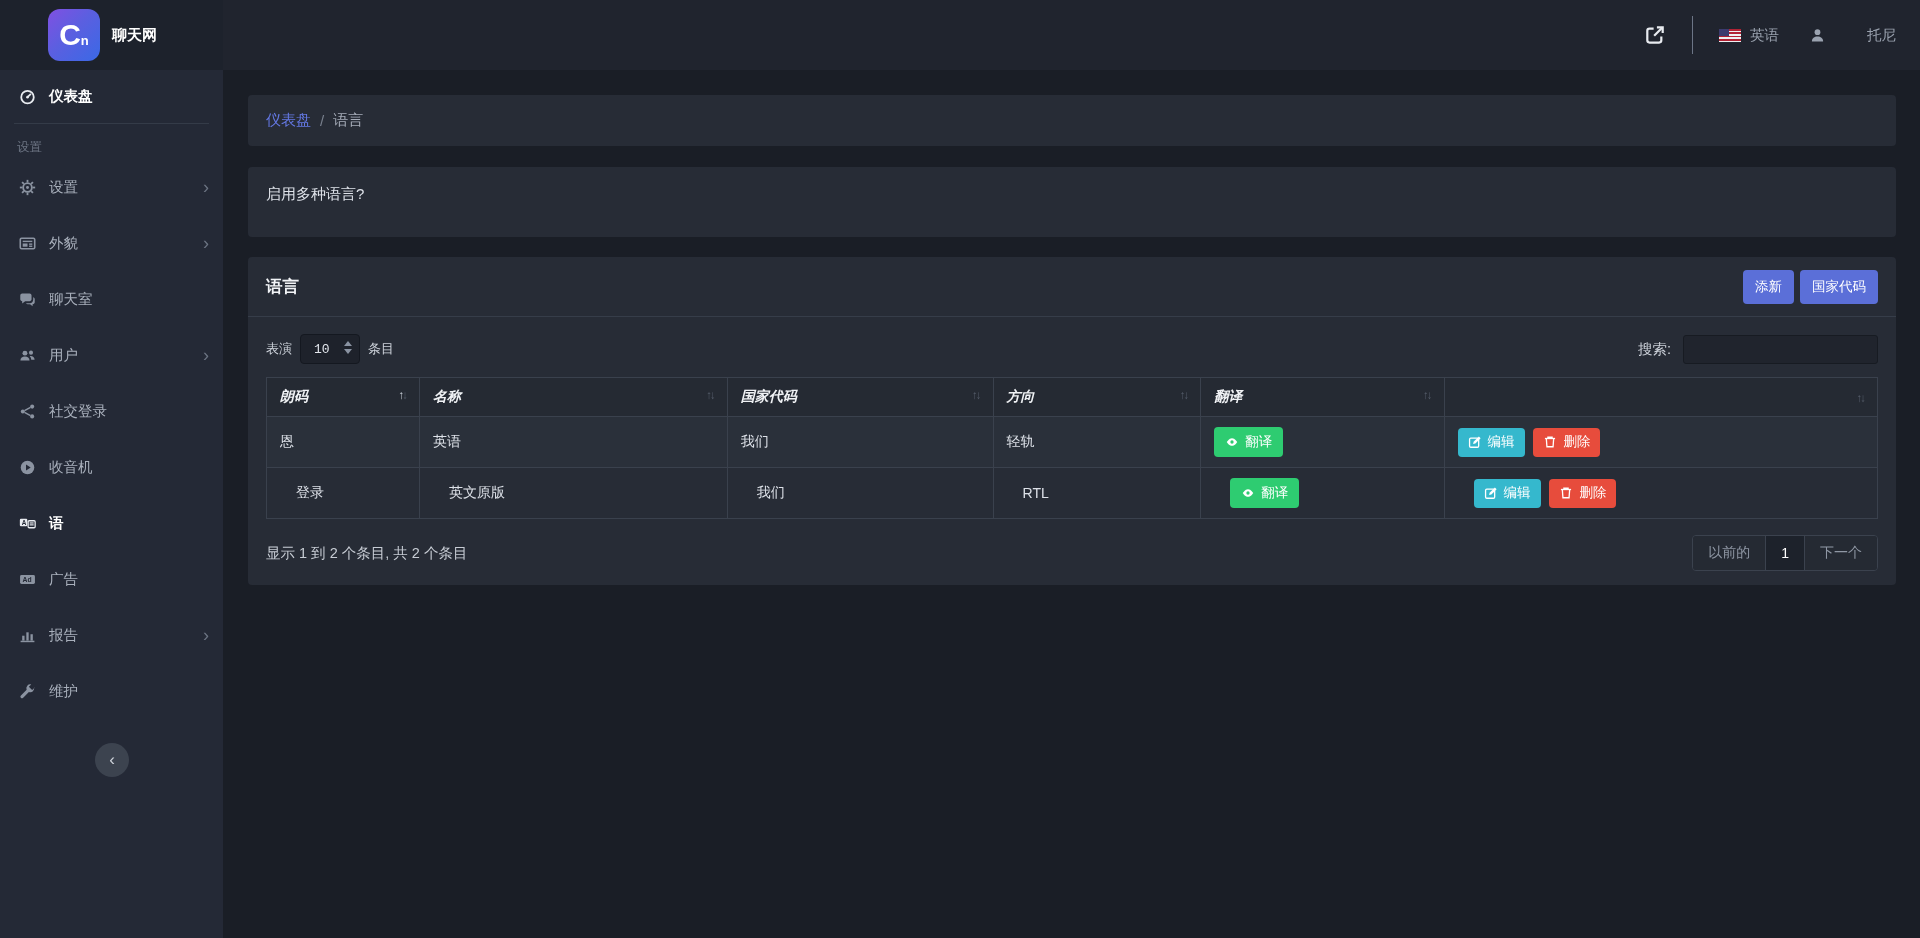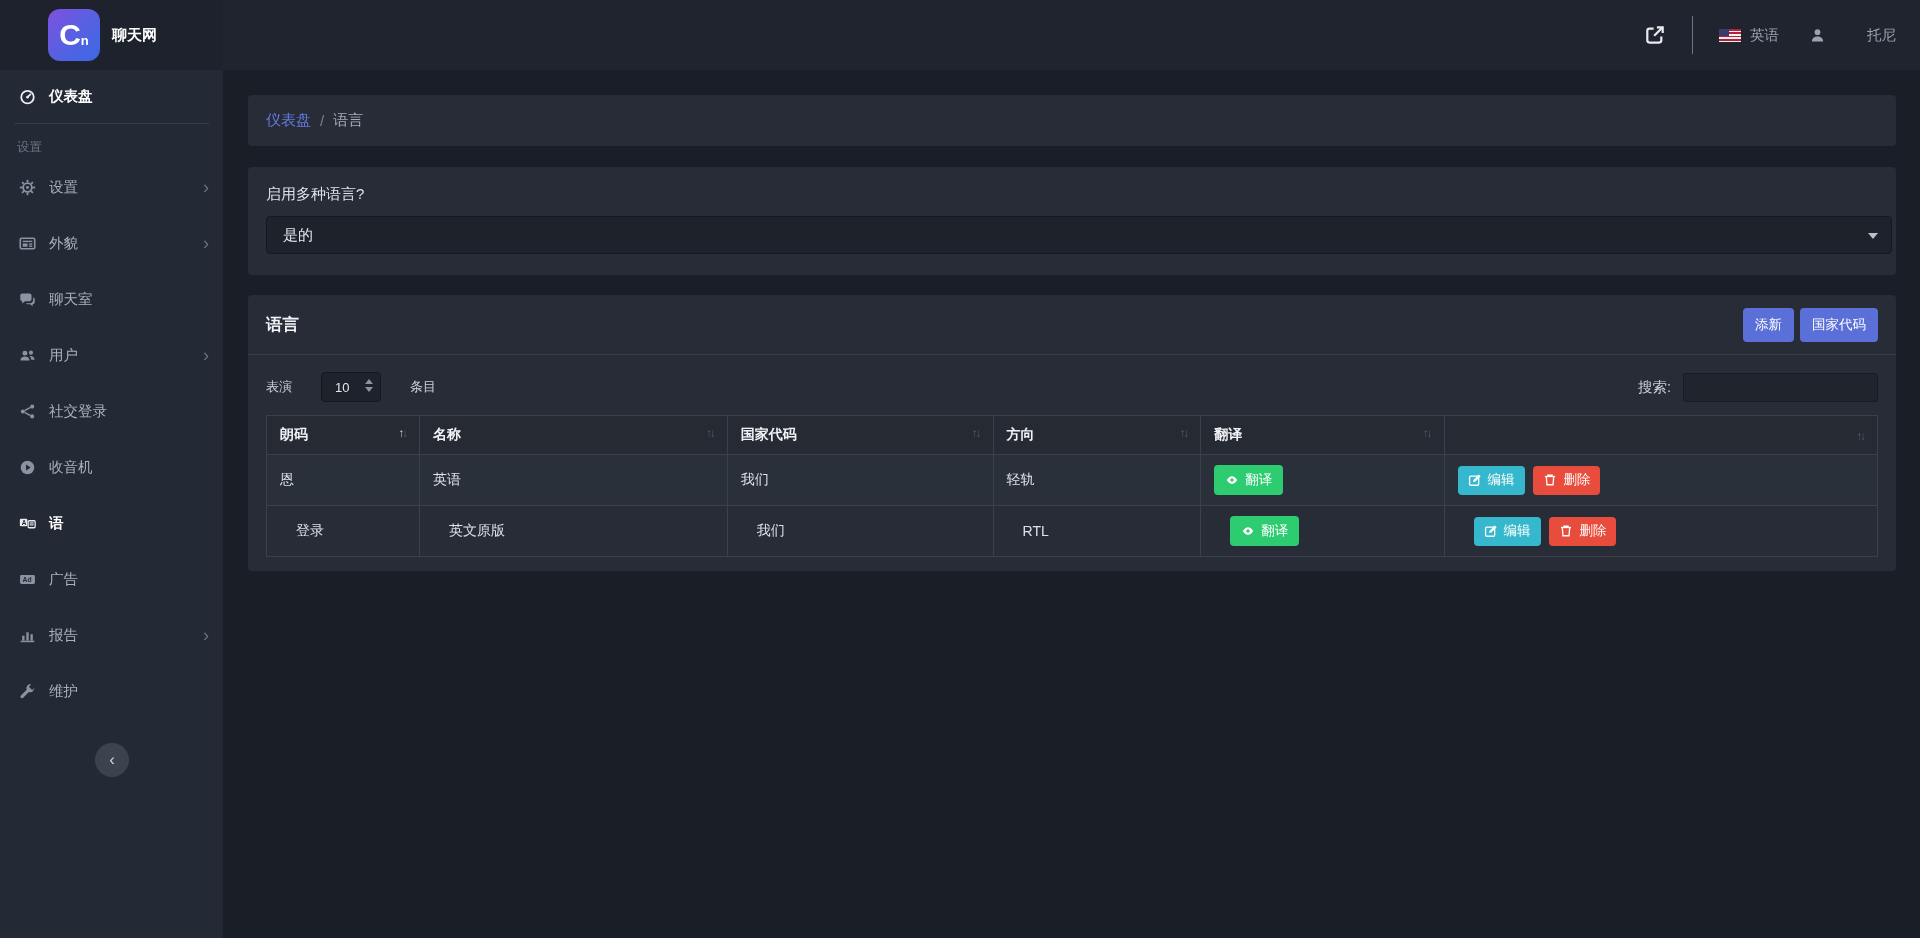--- a/index.html
+++ b/index.html
@@ -73,32 +73,32 @@
   .tp-title { font-size:16.5px; font-weight:bold; color:#f2f4f7; flex:1; }
   .btn { border:none; border-radius:4px; color:#fff; font-size:13.5px; cursor:pointer;
     display:inline-flex; align-items:center; justify-content:center;
     font-family:"Liberation Sans","DejaVu Sans",sans-serif; }
   .btn-primary { background:#5b6fd8; height:34px; padding:0 12px; }
   .btn-primary + .btn-primary { margin-left:6px; }
   .tp-body { padding:17px 18px 14px 18px; }
   .controls { display:flex; align-items:center; margin-bottom:13px; }
   .ctl-left { display:flex; align-items:center; flex:1; font-size:13px; color:#cdd2da; }
   .len-select { width:60px; height:30px; background:#1e222b; border:1px solid #141820; border-radius:4px;
-    margin:0 29px; display:flex; align-items:center; padding:0 8px 0 13px; color:#e2e6ec; cursor:pointer; position:relative; }
+    margin:0 8px; display:flex; align-items:center; padding:0 8px 0 13px; color:#e2e6ec; cursor:pointer; position:relative;font-family:Liberation Mono, monospace; }
   .stepper { position:absolute; right:7px; top:6px; display:flex; flex-direction:column; }
   .stepper i { width:0; height:0; border-left:4px solid transparent; border-right:4px solid transparent; display:block; }
   .stepper .up { border-bottom:5px solid #8a93a2; margin-bottom:3px; }
   .stepper .dn { border-top:5px solid #8a93a2; }
   .ctl-right { display:flex; align-items:center; font-size:14.5px; color:#cdd2da; }
   .search-input { width:195px; height:29px; background:#20242d; border:1px solid #171b22; border-radius:3px;
     margin-left:12px; color:#e2e6ec; padding:0 10px; font-size:14px; outline:none; }
   
   table { width:100%; border-collapse:collapse; table-layout:fixed; }
   th, td { border:1px solid #3a414d; padding:10px 13px; font-size:14px; text-align:left; }
-  th { background:#252a33; color:#f0f2f5; font-weight:bold; height:39px; cursor:pointer; }
+  th { background:#252a33; color:#f0f2f5; font-weight:bold; height:39px; cursor:pointer;font-style:italic; }
   td { color:#dde1e8; height:42px; }
   tr.odd td { background:#2a303a; }
   tr.even td { background:#272c36;padding-left:29px; }
   .sort { float:right; font-size:11.5px; color:#565e6c; letter-spacing:-2px; margin-top:1px; }
   .sort .on { color:#ced4dc; }
   .btn-success { background:#2ecc71; height:30px; padding:0 11px; }
   .btn-info { background:#35b8cd; height:29px; padding:0 10px; }
   .btn-danger { background:#e74c3c; height:29px; padding:0 10px; margin-left:5px; }
   .btn .bicon { width:14px; height:14px; margin-right:6px; display:inline-block; }
   .btn .bicon svg { width:14px; height:14px; display:block; }
@@ -298,24 +298,20 @@
   <div class="content">
 
     <div class="panel breadcrumb">
       <span class="crumb-link">仪表盘</span>
       <span class="crumb-sep">/</span>
       <span class="crumb-current">语言</span>
     </div>
 
     <div class="panel form-panel">
       <div class="form-label">启用多种语言?</div>
-      <div class="select">
-        <span>是的</span>
-        <span class="caret"></span>
-      </div>
     </div>
 
     <div class="panel table-panel">
       <div class="tp-header">
         <span class="tp-title">语言</span>
         <button class="btn btn-primary">添新</button>
         <button class="btn btn-primary">国家代码</button>
       </div>
 
       <div class="tp-body">
@@ -429,17 +425,25 @@
                         <path d="M3.8 4l.7 9.4h7L12.2 4" fill="none" stroke="#fff" stroke-width="1.5"></path>
                       </svg>
                     </span>
                     <span>删除</span>
                   </button>
               </td>
             </tr>
           </tbody>
         </table>
 
+        <div class="tp-footer">
+          <span class="footer-info">显示 1 到 2 个条目, 共 2 个条目</span>
+          <div class="pagination">
+            <div class="page-item">以前的</div>
+            <div class="page-item active">1</div>
+            <div class="page-item">下一个</div>
+          </div>
+        </div>
       </div>
     </div>
 
   </div>
 </div>
 
 </body></html>

